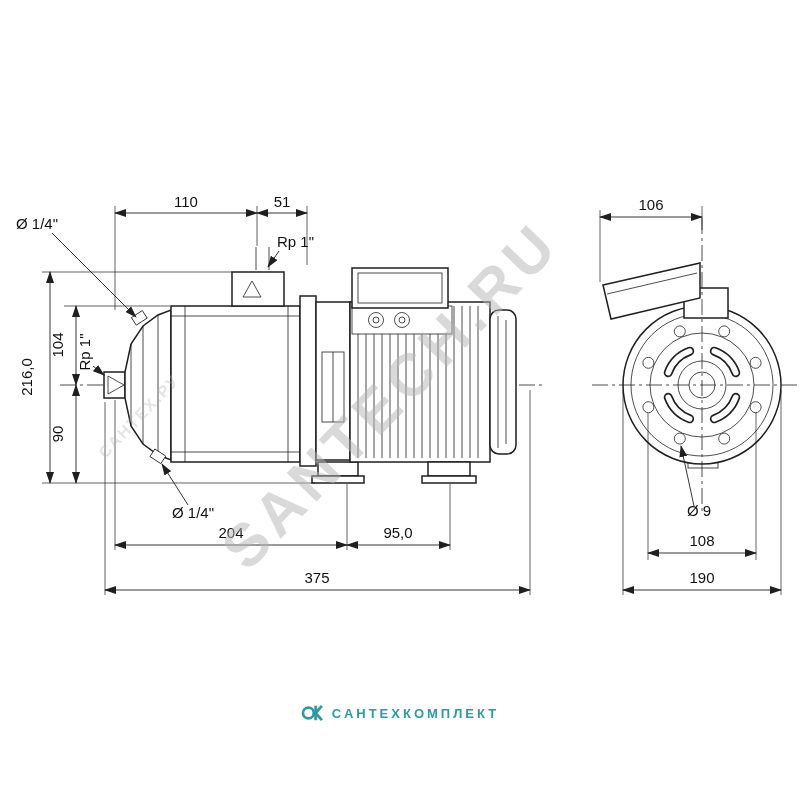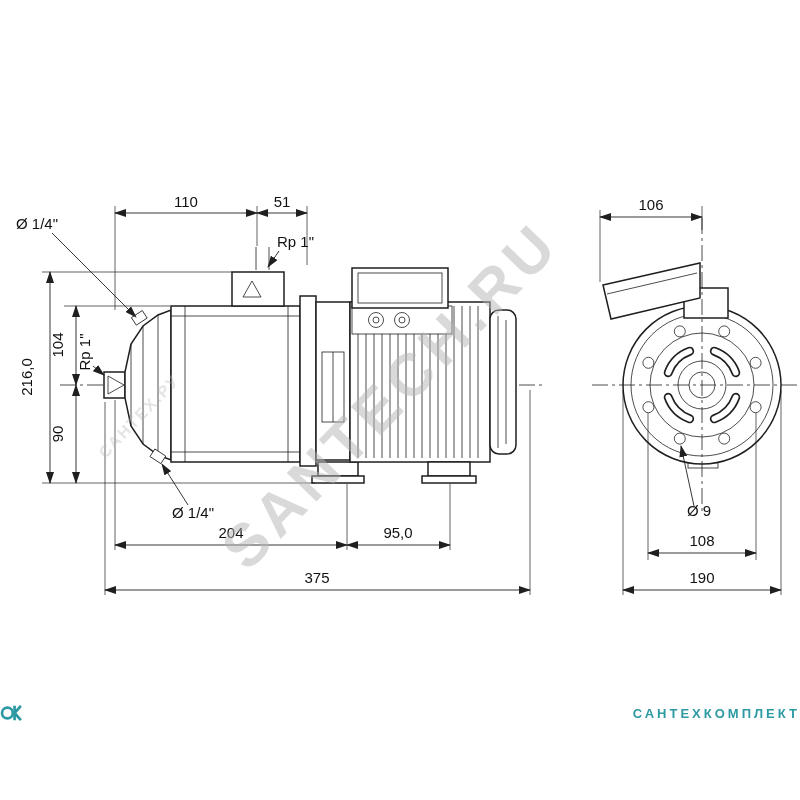--- a/index.html
+++ b/index.html
@@ -8,21 +8,21 @@
   .outline{fill:#ffffff;stroke:#1f1f1f;stroke-width:1.5;}
   .thin{fill:none;stroke:#1f1f1f;stroke-width:0.8;}
   .thinw{fill:#ffffff;stroke:#1f1f1f;stroke-width:0.8;}
   .dim{fill:none;stroke:#1f1f1f;stroke-width:0.9;}
   .ext{fill:none;stroke:#1f1f1f;stroke-width:0.7;}
   .center{fill:none;stroke:#1f1f1f;stroke-width:0.8;stroke-dasharray:16 4 3 4;}
   .slot-o{fill:none;stroke:#1f1f1f;stroke-width:9;stroke-linecap:round;}
   .slot-i{fill:none;stroke:#ffffff;stroke-width:5.5;stroke-linecap:round;}
   .dim-label{font-size:15px;fill:#111111;}
   .wm{fill:#b5b5b5;font-weight:bold;}
-  .footer{position:absolute;left:0;right:0;top:704px;display:flex;justify-content:space-between;align-items:center;gap:9px;}
+  .footer{position:absolute;left:0;right:0;top:704px;display:flex;justify-content:center;align-items:center;gap:9px;}
   .brand-text{font:600 13px "Liberation Sans",sans-serif;color:#2d9aa3;letter-spacing:3px;}
 </style>
 </head>
 <body>
 
 
 
 <svg width="800" height="800" viewBox="0 0 800 800">
   <defs>
     <marker id="ar" markerUnits="userSpaceOnUse" markerWidth="12" markerHeight="8" refX="11" refY="4" orient="auto-start-reverse">

